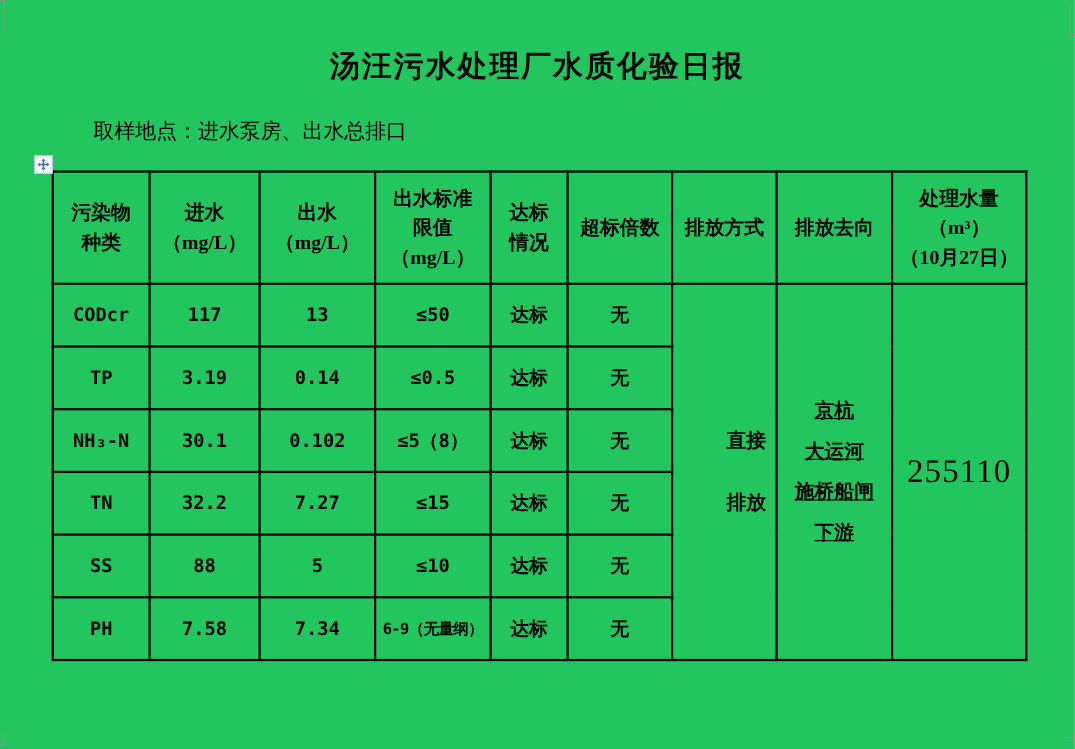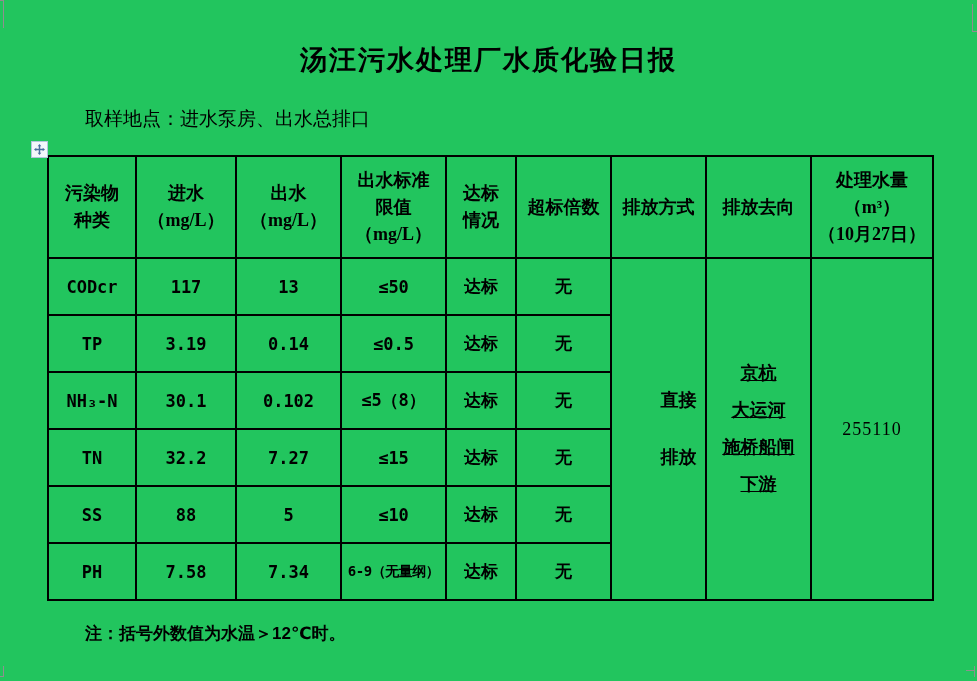--- a/index.html
+++ b/index.html
@@ -56,21 +56,21 @@
   }
   td.small{font-size:14px;letter-spacing:-0.5px;margin-left:36px;}
   td.merge{
     white-space:pre-line;
     font-family:"Liberation Serif","DejaVu Serif",serif;font-size:18px;
   }
   td.method{line-height:57px;padding-left:40px;}
   td.dest{line-height:37px;text-decoration:underline;}
   td.volume{
     white-space:normal;font-family:"Liberation Serif","DejaVu Serif",serif;
-    font-weight:400;font-size:18px;letter-spacing:1px;
+    font-weight:400;font-size:30px;letter-spacing:1px;
   }
   .note{
     position:absolute;top:622px;left:85px;margin:0;
     font-size:17px;font-weight:bold;
     font-family:"Liberation Sans","DejaVu Sans",sans-serif;
   }
 </style>
 </head>
 <body>
 
@@ -186,15 +186,14 @@
           <td>7.58</td>
           <td>7.34</td>
           <td class="small">6-9（无量纲）</td>
           <td>达标</td>
           <td>无</td>
         </tr>
       </tbody>
     </table>
   </div>
 
-  <p class="note">注：括号外数值为水温＞12℃时。</p>
 
 </div>
 
 </body></html>

